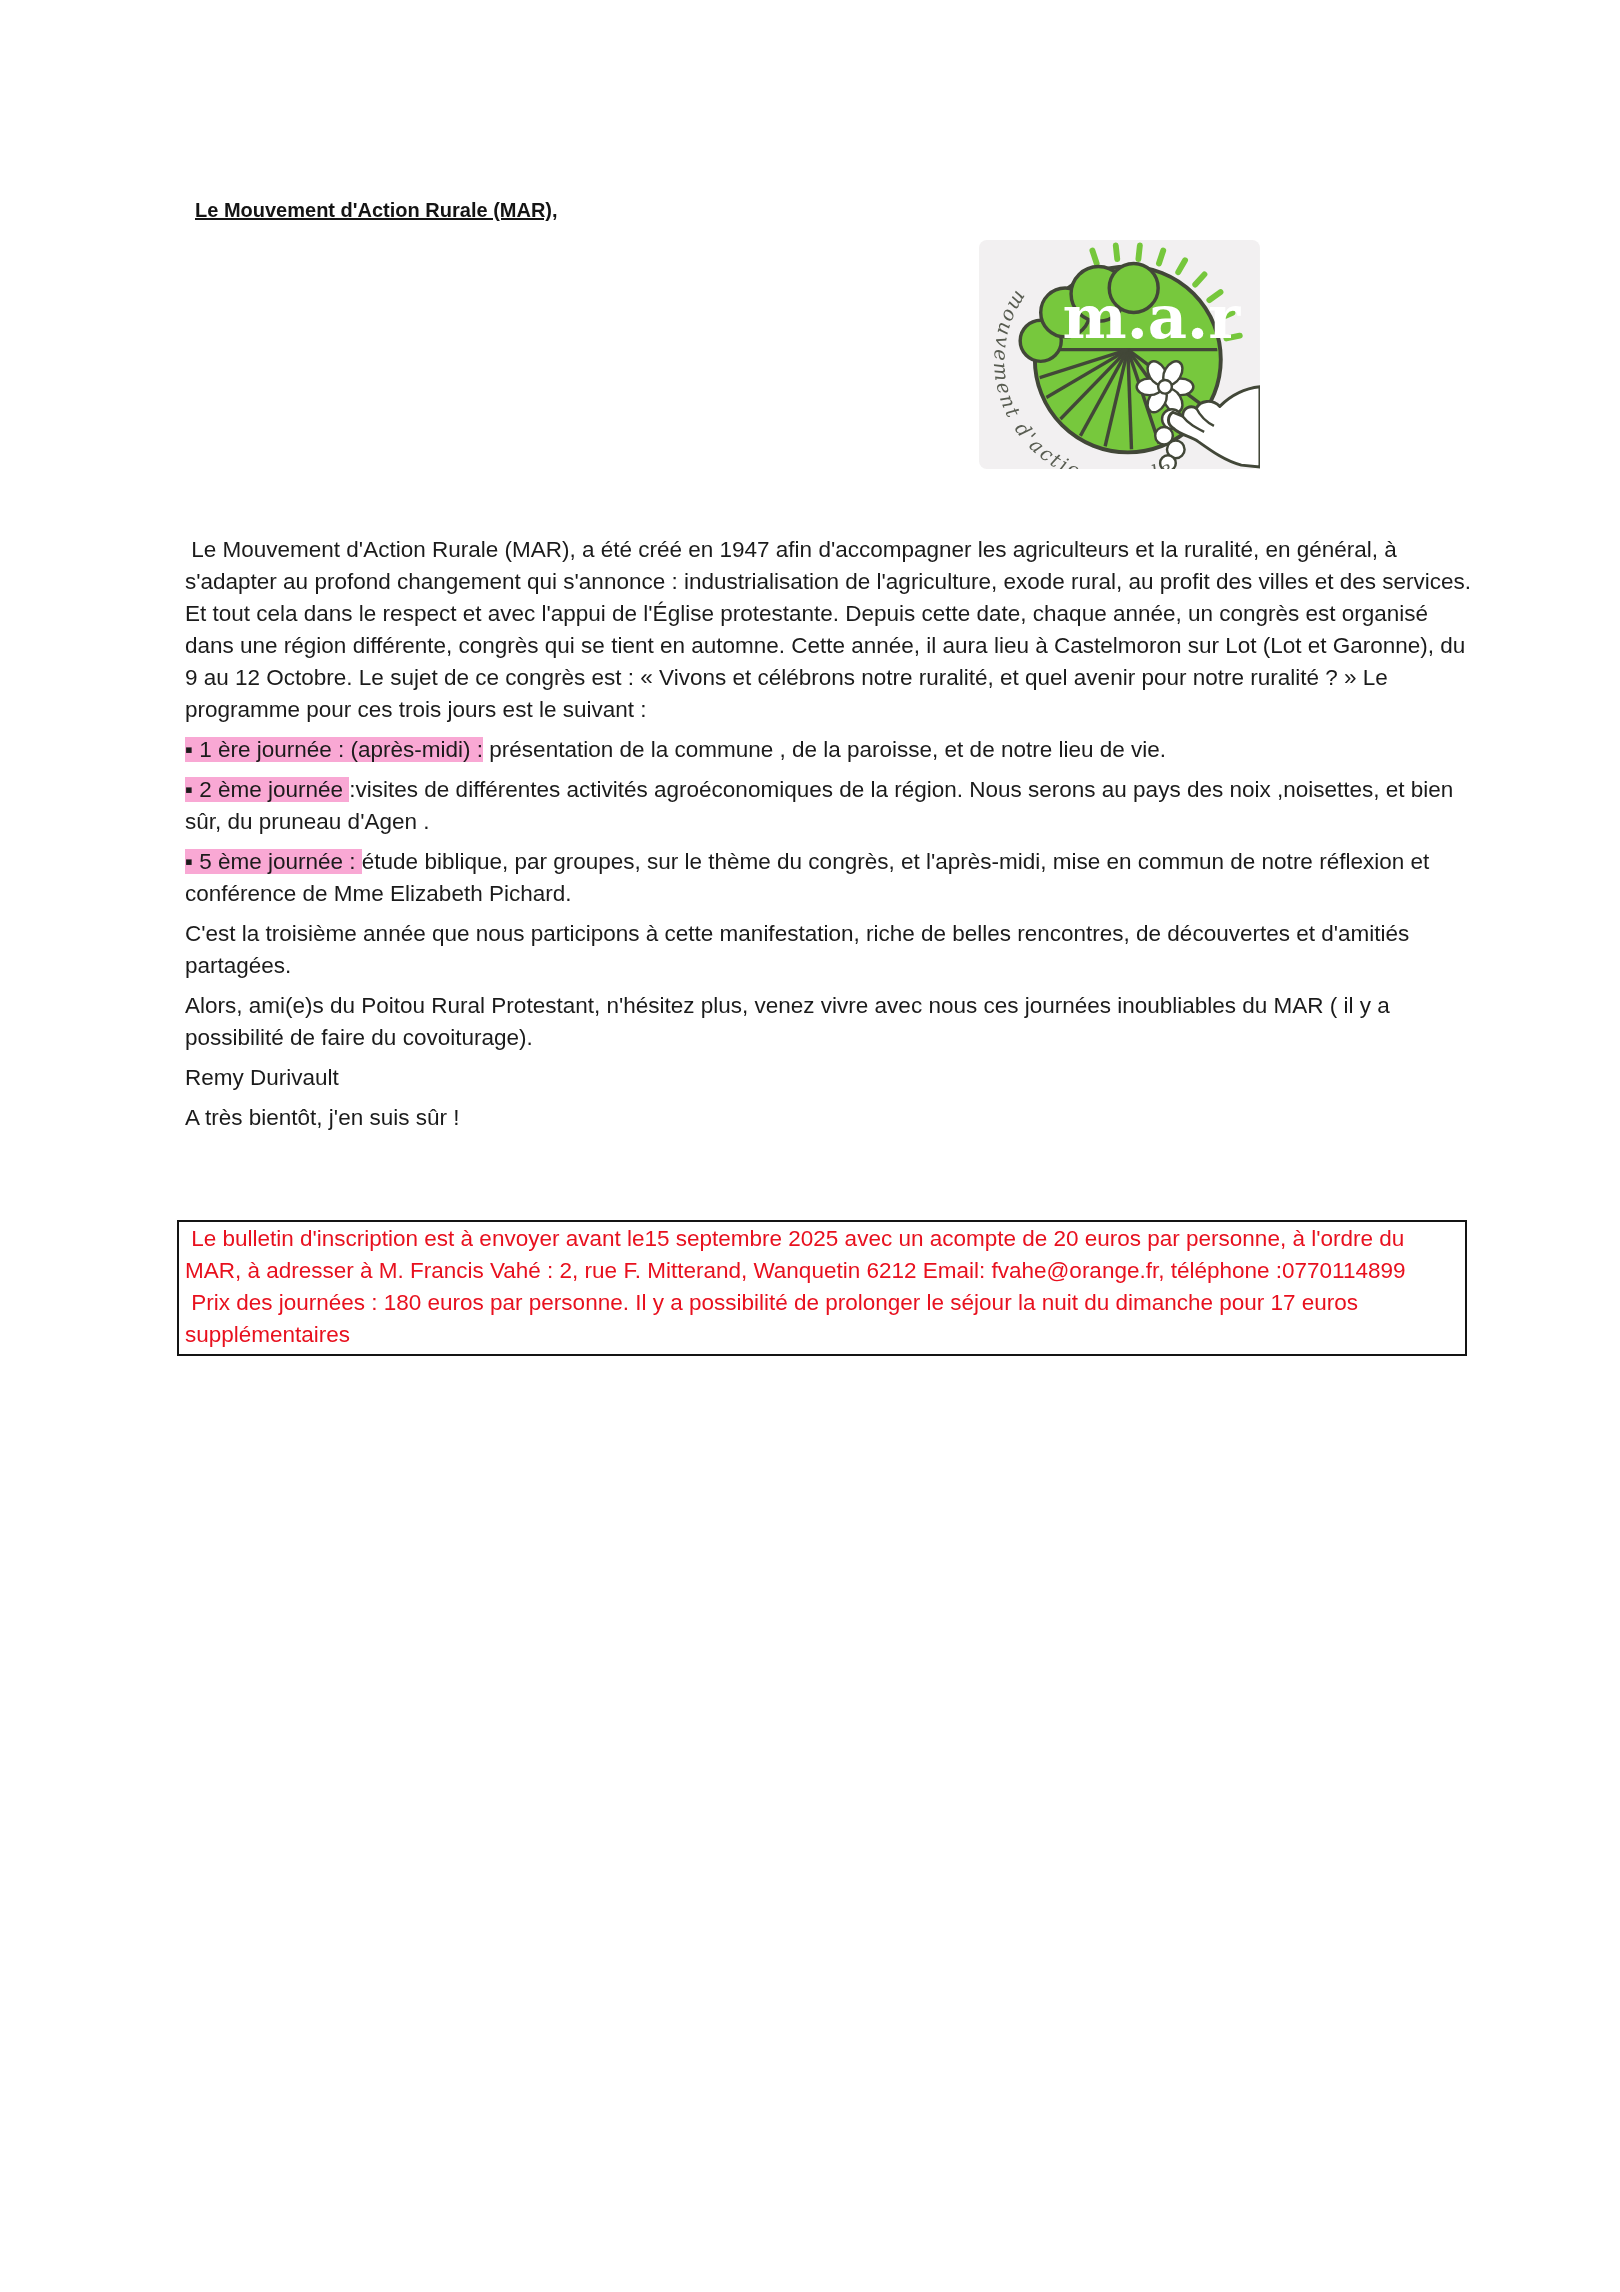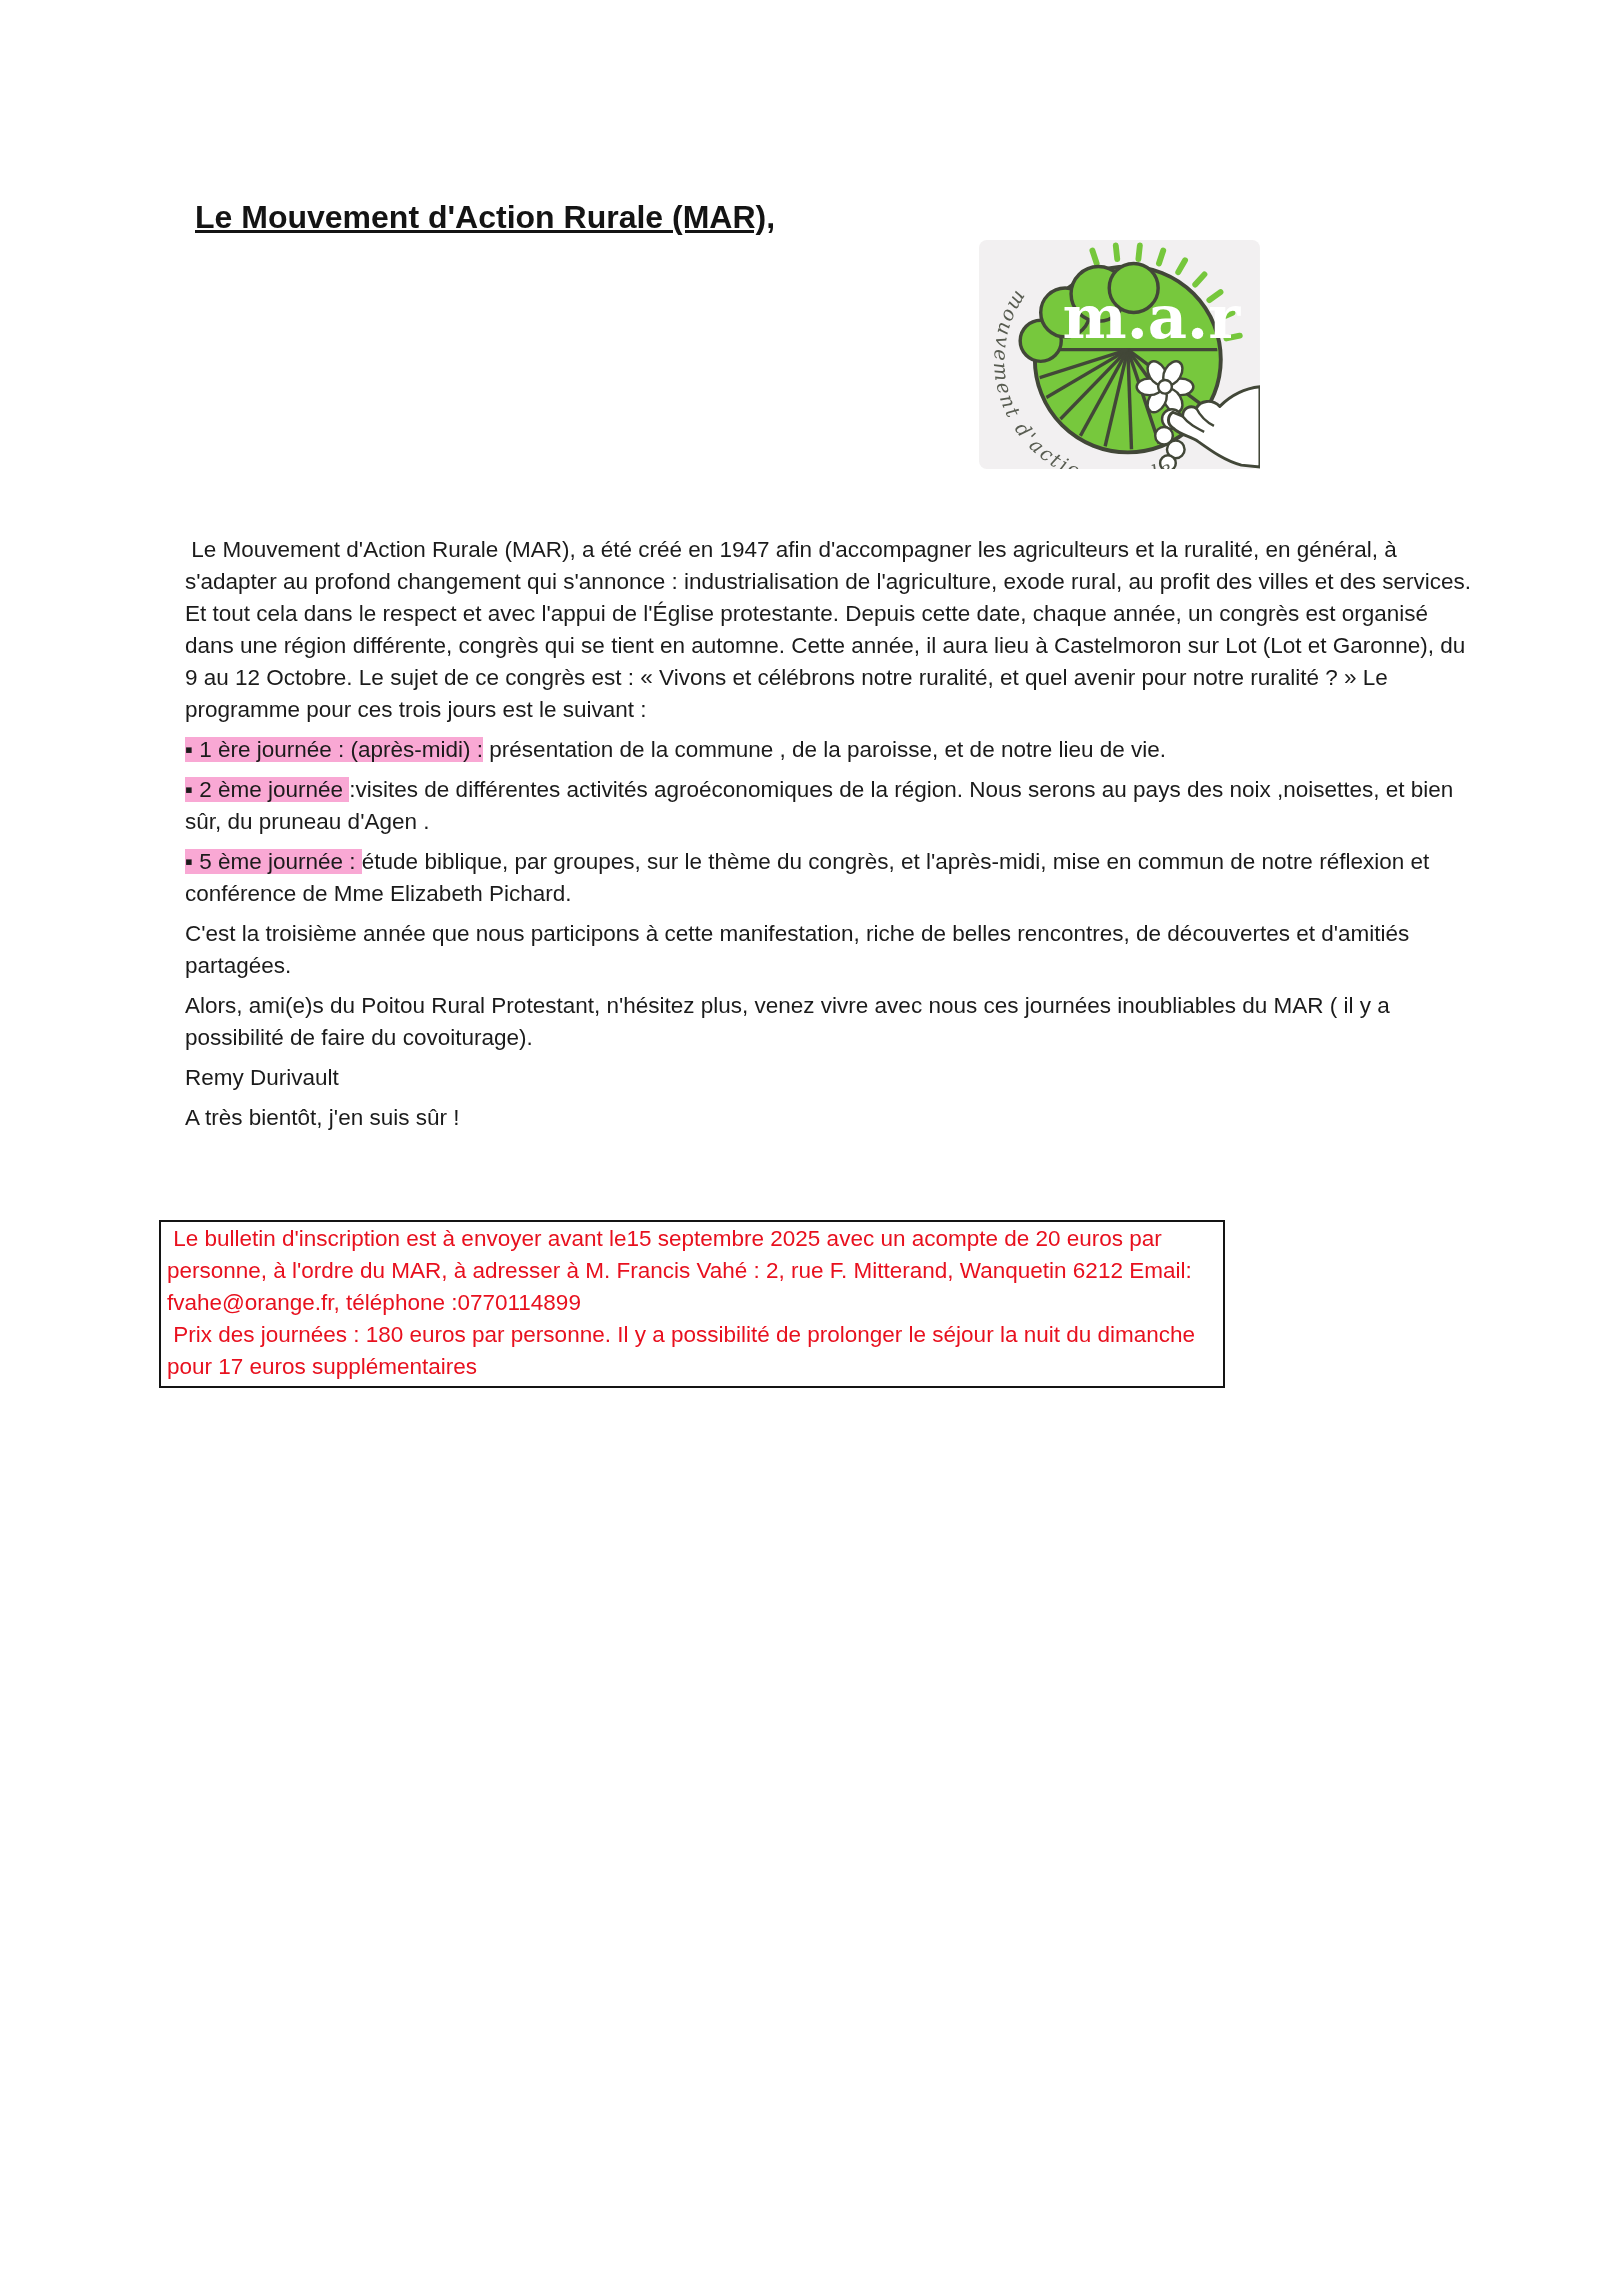--- a/index.html
+++ b/index.html
@@ -5,39 +5,39 @@
   html,body { margin:0; padding:0; }
   body {
     width:1620px; height:2293px;
     background:#ffffff;
     position:relative;
     font-family:"Liberation Sans", sans-serif;
     color:#1b1b1b;
   }
   .page-title {
     position:absolute; left:195px; top:199px;
-    font-size:32px; font-weight:bold;
+    font-size:20px; font-weight:bold;
     text-decoration:underline;
     color:#141414;
     white-space:pre;
   }
   .logo-wrap {
     position:absolute; left:979px; top:240px;
     width:281px; height:229px;
   }
   .content {
     position:absolute; left:177px; top:526px;
     width:1306px;
     font-size:22.5px; line-height:32px;
   }
   .content p { margin:8px; white-space:pre-wrap; }
   .hl { background:#f9a8d4; }
   .notice-box {
-    position:absolute; left:159px; top:1220px;
-    width:1066px;
+    position:absolute; left:177px; top:1220px;
+    width:1290px;
     border:2px solid #141414;
     color:#e8101e;
     font-size:22.5px; line-height:32px;
     padding:1px 5.9px 2.9px 5.9px;
     box-sizing:border-box;
   }
   .notice-box p { margin:0; white-space:pre-wrap; }
   svg text { user-select:none; }
 </style>
 </head>

